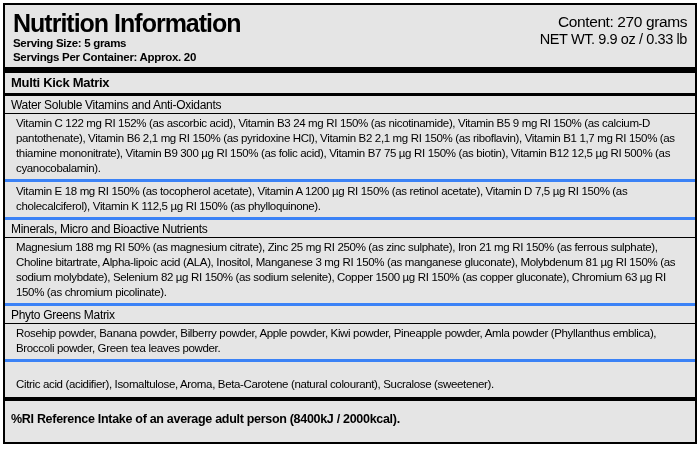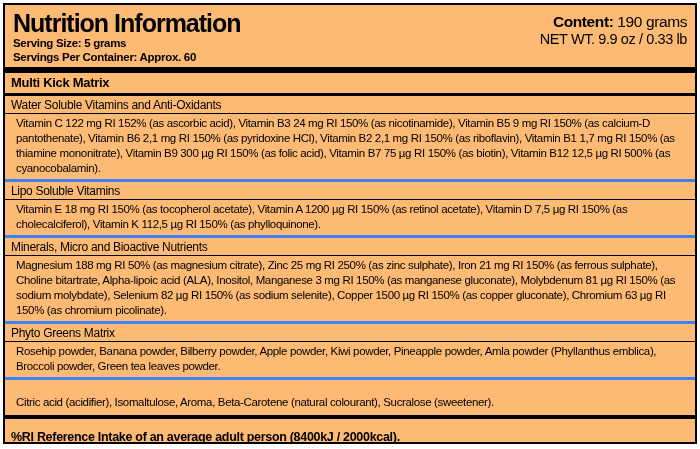--- a/index.html
+++ b/index.html
@@ -10,21 +10,21 @@
     height: 449px;
     font-family: "Liberation Sans", sans-serif;
     color: #000000;
   }
   .label-container {
     box-sizing: border-box;
     width: 694px;
     height: 441px;
     margin: 3px;
     border: 2px solid #000000;
-    background: #fdba74;
+    background: #e5e5e5;
     overflow: hidden;
   }
   
   .header-row {
     display: flex;
     justify-content: space-between;
     align-items: flex-start;
     padding: 5px 8px 3px 8px;
   }
   .header-left { text-align: left; }
@@ -45,21 +45,21 @@
   .header-right {
     text-align: right;
     padding-top: 3px;
   }
   .content-line {
     font-size: 15.5px;
     letter-spacing: -0.4px;
     line-height: 18px;
     white-space: nowrap;
   }
-  .content-line .bold { font-weight: bold; }
+  .content-line .bold { font-weight: normal; }
   .netwt-line {
     font-size: 14.5px;
     letter-spacing: -0.4px;
     line-height: 17px;
     white-space: nowrap;
   }
   
   .bar-thick { height: 6px; background: #000000; margin: 0; }
   .bar-medium { height: 3px; background: #000000; margin: 0; }
   .bar-footer { height: 4px; background: #000000; margin: 0; }
@@ -112,41 +112,40 @@
 </style>
 </head>
 <body>
 
 <div class="label-container">
 
   <div class="header-row">
     <div class="header-left">
       <div class="label-title">Nutrition Information</div>
       <div class="serving-line">Serving Size: 5 grams</div>
-      <div class="serving-line">Servings Per Container: Approx. 60</div>
+      <div class="serving-line">Servings Per Container: Approx. 20</div>
     </div>
     <div class="header-right">
-      <div class="content-line"><span class="bold">Content:</span>&nbsp;<span>190 grams</span></div>
+      <div class="content-line"><span class="bold">Content:</span>&nbsp;<span>270 grams</span></div>
       <div class="netwt-line">NET WT. 9.9 oz / 0.33 lb</div>
     </div>
   </div>
 
   <div class="bar-thick"></div>
 
   <div class="matrix-title">Multi Kick Matrix</div>
 
   <div class="bar-medium"></div>
 
   <div>
     <div class="sub-heading">Water Soluble Vitamins and Anti-Oxidants</div>
     <div class="sub-text">Vitamin C 122 mg RI 152% (as ascorbic acid), Vitamin B3 24 mg RI 150% (as nicotinamide), Vitamin B5 9 mg RI 150% (as calcium-D pantothenate), Vitamin B6 2,1 mg RI 150% (as pyridoxine HCl), Vitamin B2 2,1 mg RI 150% (as riboflavin), Vitamin B1 1,7 mg RI 150% (as thiamine mononitrate), Vitamin B9 300 µg RI 150% (as folic acid), Vitamin B7 75 µg RI 150% (as biotin), Vitamin B12 12,5 µg RI 500% (as cyanocobalamin).</div>
   </div>
 
   <div>
-    <div class="sub-heading">Lipo Soluble Vitamins</div>
     <div class="sub-text">Vitamin E 18 mg RI 150% (as tocopherol acetate), Vitamin A 1200 µg RI 150% (as retinol acetate), Vitamin D 7,5 µg RI 150% (as cholecalciferol), Vitamin K 112,5 µg RI 150% (as phylloquinone).</div>
   </div>
 
   <div>
     <div class="sub-heading">Minerals, Micro and Bioactive Nutrients</div>
     <div class="sub-text">Magnesium 188 mg RI 50% (as magnesium citrate), Zinc 25 mg RI 250% (as zinc sulphate), Iron 21 mg RI 150% (as ferrous sulphate), Choline bitartrate, Alpha-lipoic acid (ALA), Inositol, Manganese 3 mg RI 150% (as manganese gluconate), Molybdenum 81 µg RI 150% (as sodium molybdate), Selenium 82 µg RI 150% (as sodium selenite), Copper 1500 µg RI 150% (as copper gluconate), Chromium 63 µg RI 150% (as chromium picolinate).</div>
   </div>
 
   <div>
     <div class="sub-heading">Phyto Greens Matrix</div>

